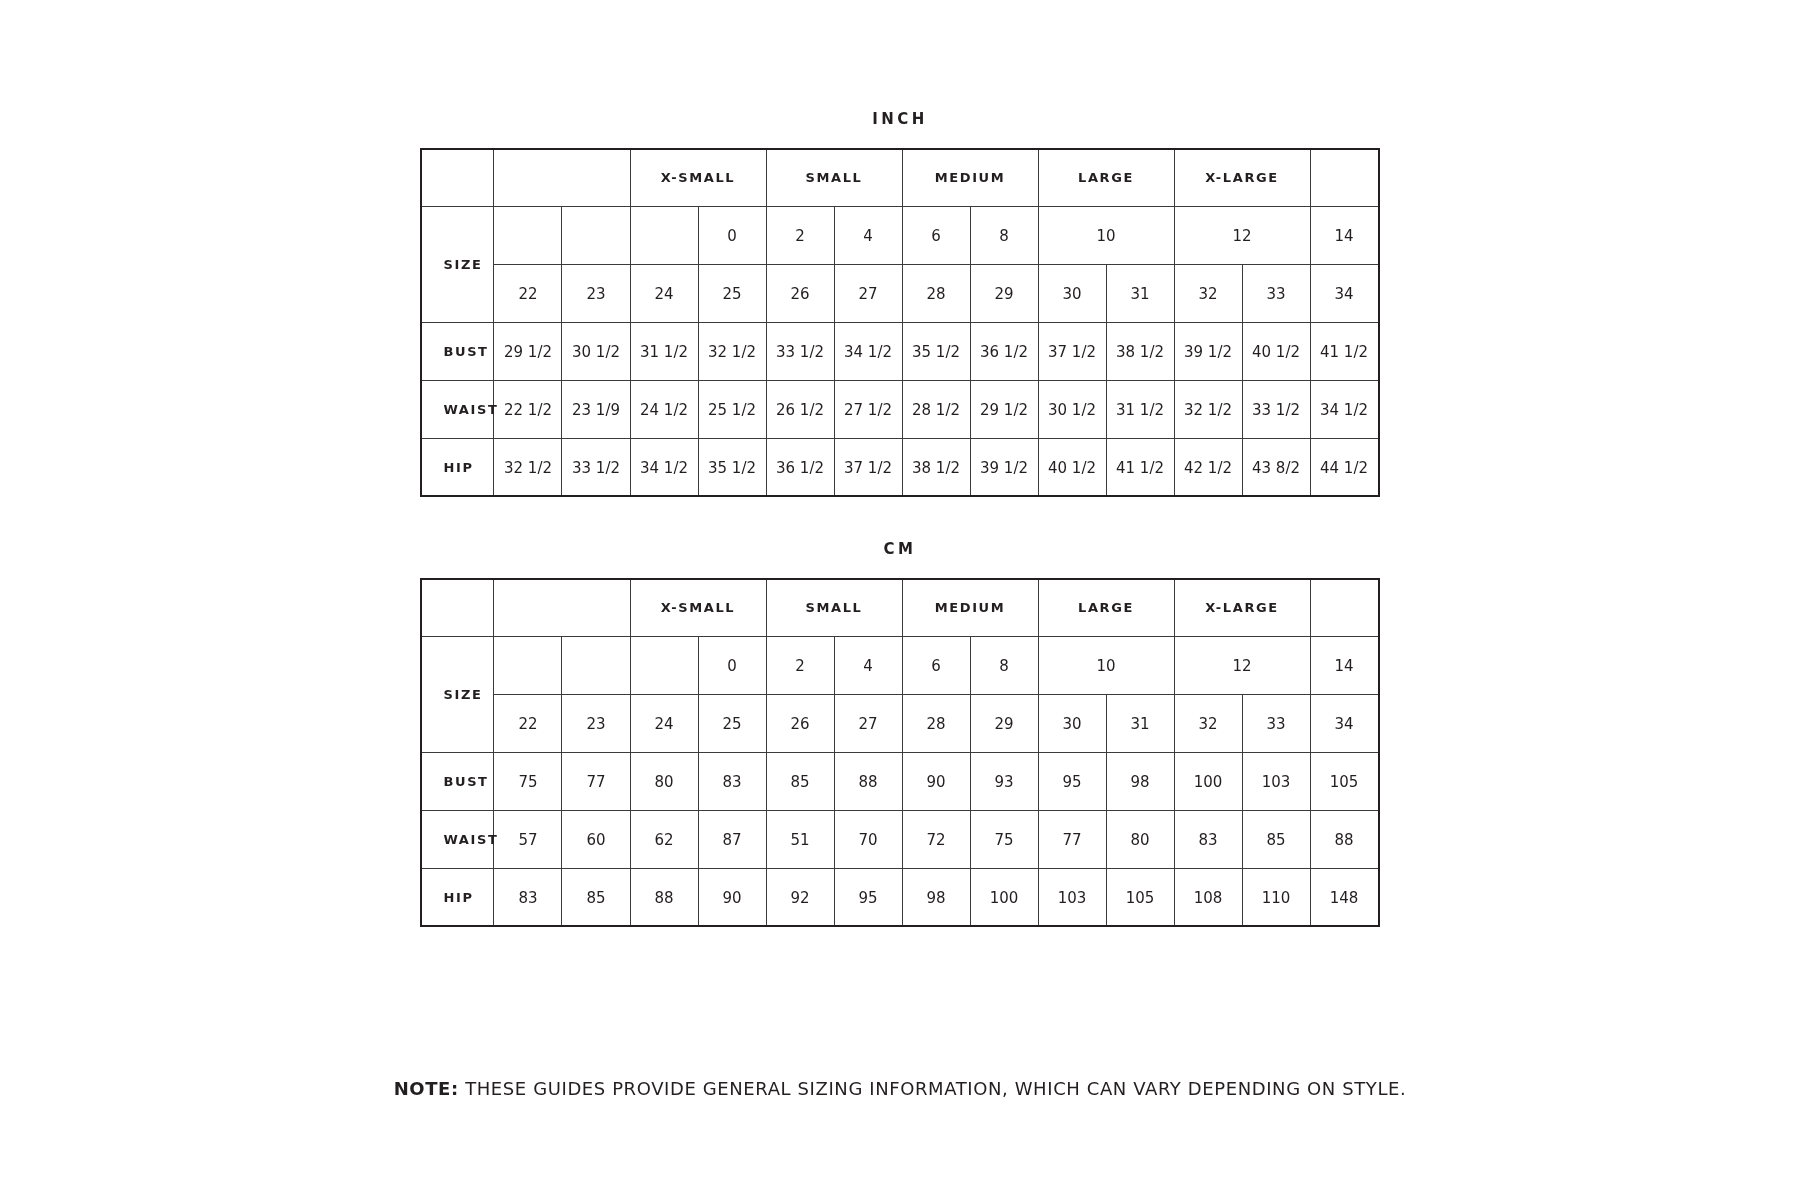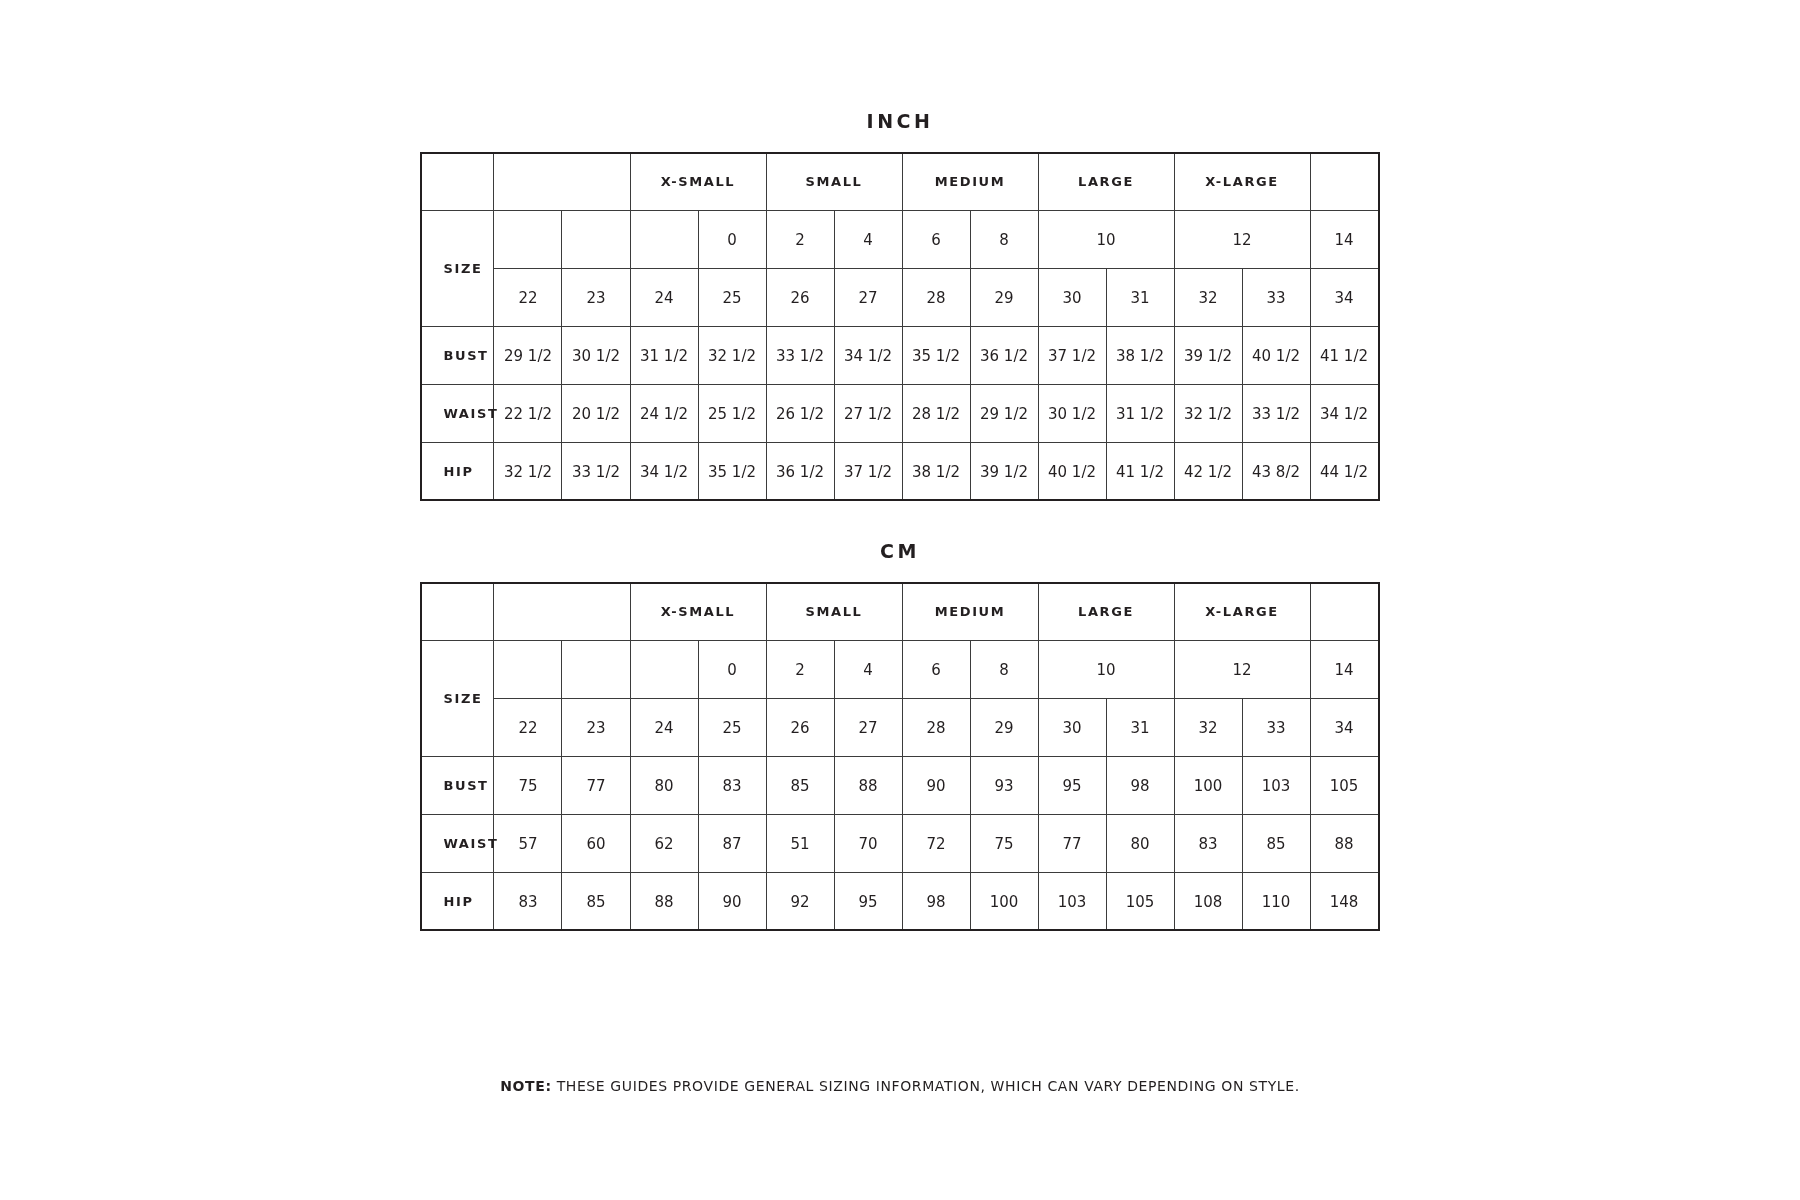--- a/index.html
+++ b/index.html
@@ -23,21 +23,21 @@
   }
 
   .chart-block {
     position: absolute;
     left: 0;
     width: 1800px;
   }
 
   .chart-title {
     text-align: center;
-    font-size: 19px;
+    font-size: 15px;
     font-weight: 700;
     letter-spacing: 3.5px;
     color: #231f20;
     margin-bottom: 20px;
   }
 
   table.size-table {
     border-collapse: collapse;
     margin: 0 auto;
     table-layout: fixed;
@@ -90,21 +90,21 @@
     left: 0; top: 0; right: 0; bottom: 0;
     border: 2px solid #231f20;
     pointer-events: none;
   }
 
   .note {
     position: absolute;
     left: 0;
     width: 1800px;
     text-align: center;
-    font-size: 14px;
+    font-size: 18px;
     letter-spacing: 0.6px;
     color: #231f20;
   }
   .note b {
     font-weight: 700;
   }
 
   col.c-label { width: 72px; }
   col.c-col   { width: 68px; }
 </style>
@@ -185,21 +185,21 @@
               <td>36 1/2</td>
               <td>37 1/2</td>
               <td>38 1/2</td>
               <td>39 1/2</td>
               <td>40 1/2</td>
               <td>41 1/2</td>
             </tr>
             <tr>
               <td class="rowlabel">WAIST</td>
               <td>22 1/2</td>
-              <td>20 1/2</td>
+              <td>23 1/9</td>
               <td>24 1/2</td>
               <td>25 1/2</td>
               <td>26 1/2</td>
               <td>27 1/2</td>
               <td>28 1/2</td>
               <td>29 1/2</td>
               <td>30 1/2</td>
               <td>31 1/2</td>
               <td>32 1/2</td>
               <td>33 1/2</td>

